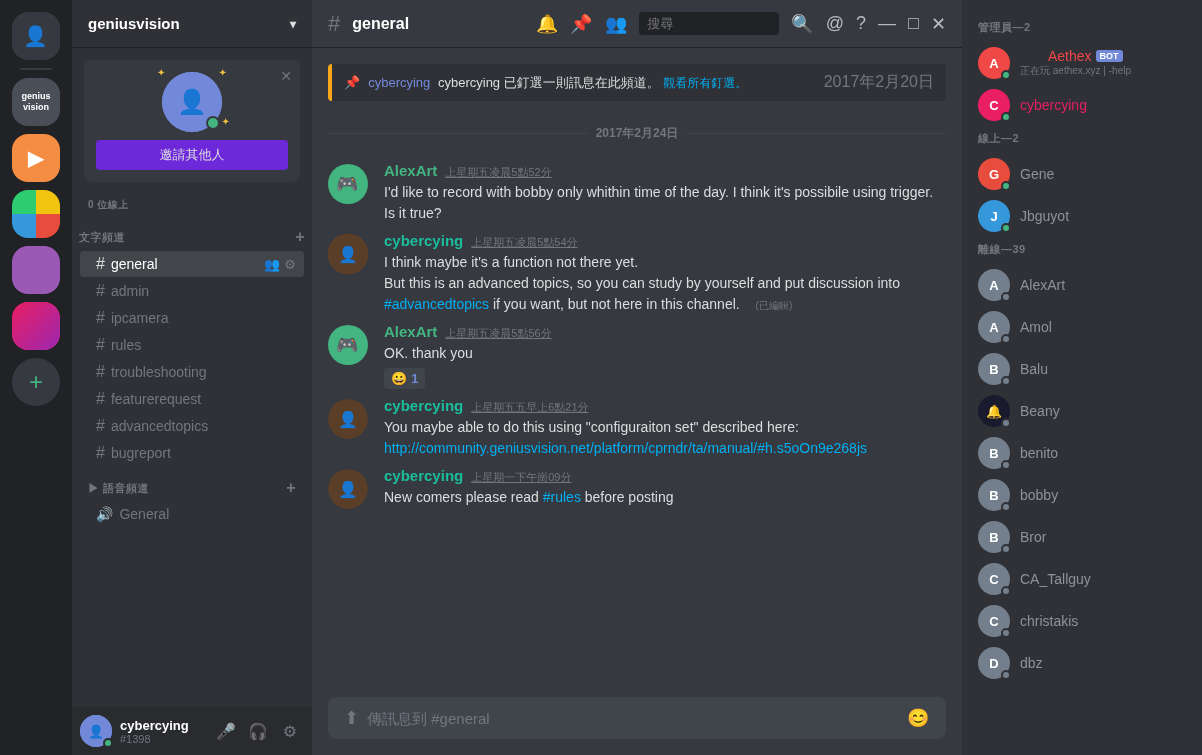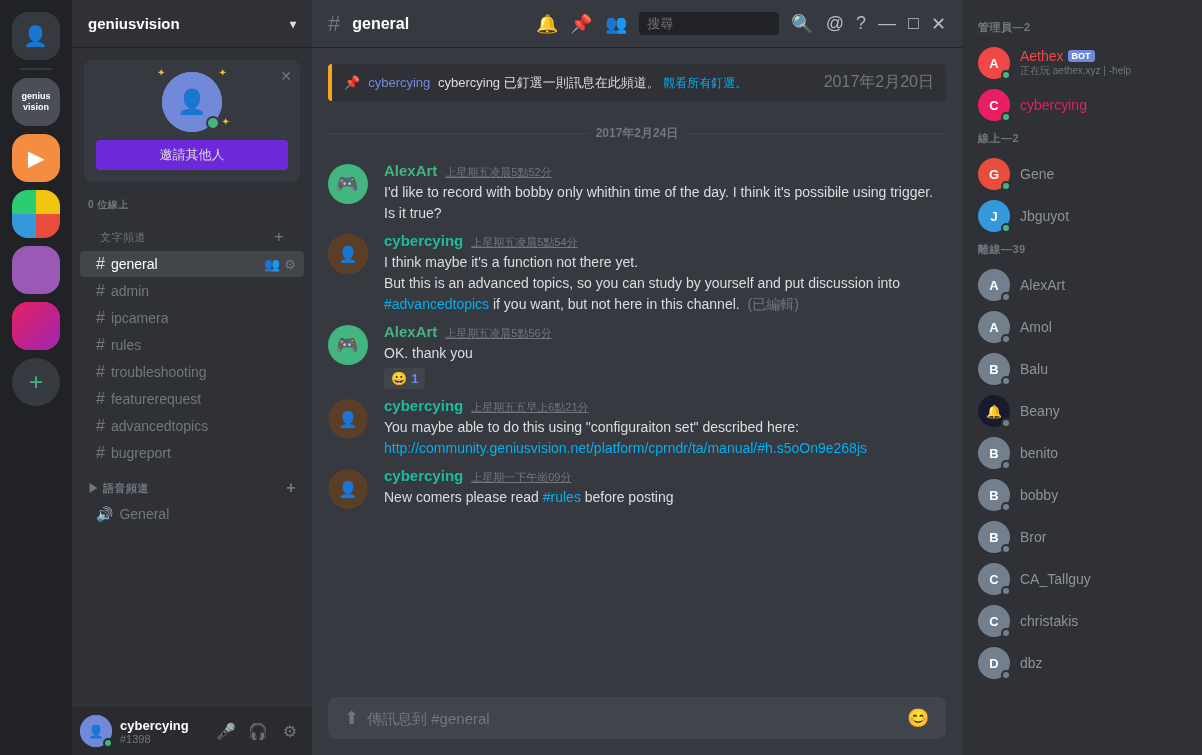--- a/index.html
+++ b/index.html
@@ -91,23 +91,23 @@
     .invite-btn {
       width: 100%; padding: 6px 0;
       background: #6d28d9; border: none; border-radius: 4px;
       color: #dcddde; font-size: 13px; cursor: pointer;
       text-align: center;
     }
     .online-count { padding: 4px 16px; font-size: 10px; color: #72767d; font-weight: 600; letter-spacing: 0.5px; }
 
     .channel-section { margin-top: 8px; }
     .channel-section-header {
-      padding: 4px 28px;
+      padding: 4px 7px;
       display: flex; align-items: center; justify-content: space-between;
-      font-size: 11px; font-weight: 400; color: #72767d;
+      font-size: 11px; font-weight: 700; color: #72767d;
       text-transform: uppercase; letter-spacing: 0.5px;
       cursor: pointer;
       gap: 41px;
     }
     .channel-section-header .add-btn { font-size: 16px; color: #72767d; cursor: pointer; }
     .channel-item {
       padding: 4px 8px 4px 16px;
       display: flex; align-items: center;
       color: #72767d; font-size: 14px;
       border-radius: 4px; margin: 1px 8px;
@@ -228,21 +228,21 @@
     .message-timestamp { font-size: 11px; color: #72767d; text-decoration: underline; }
     .message-text { font-size: 14px; line-height: 1.5; color: #dcddde; }
     .message-text a { color: #00b0f4; text-decoration: none; }
     .reaction {
       display: inline-flex; align-items: center; gap: 4px;
       background: #40444b; border-radius: 4px; padding: 2px 6px;
       font-size: 13px; cursor: pointer; margin-top: 4px;
       border: 1px solid transparent;
     }
     .reaction-count { color: #7289da; font-weight: 600; }
-    .edited-tag { font-size: 14px; color: #72767d; margin-left: 4px; }
+    .edited-tag { font-size: 10px; color: #72767d; margin-left: 12px; }
     .inline-link { color: #00b0f4; text-decoration: none; }
     .hashtag-link { color: #7289da; text-decoration: none; }
 
     
     .message-input-area {
       padding: 0 16px 16px;
       flex-shrink: 0;
     }
     .message-input-wrap {
       background: #40444b; border-radius: 8px;
@@ -550,21 +550,21 @@
 
   <div class="member-section-header">管理員—2</div>
 
   <div class="member-item">
     <div class="member-avatar" style="background:#f04747;">
       <span style="font-size:13px;">A</span>
       <div class="member-online-dot dot-online"></div>
     </div>
     <div>
       <div style="display:flex;align-items:center;">
-        <span class="member-name" style="color:#f04747;">Aethex</span>
+        <span class="member-name" style="color:#f04747;margin-left:28px;">Aethex</span>
         <span class="bot-badge">BOT</span>
       </div>
       <div style="font-size:10px;color:#72767d;">正在玩 aethex.xyz | -help</div>
     </div>
   </div>
 
   <div class="member-item">
     <div class="member-avatar" style="background:#e91e63;">
       <span style="font-size:13px;">C</span>
       <div class="member-online-dot dot-online"></div>

